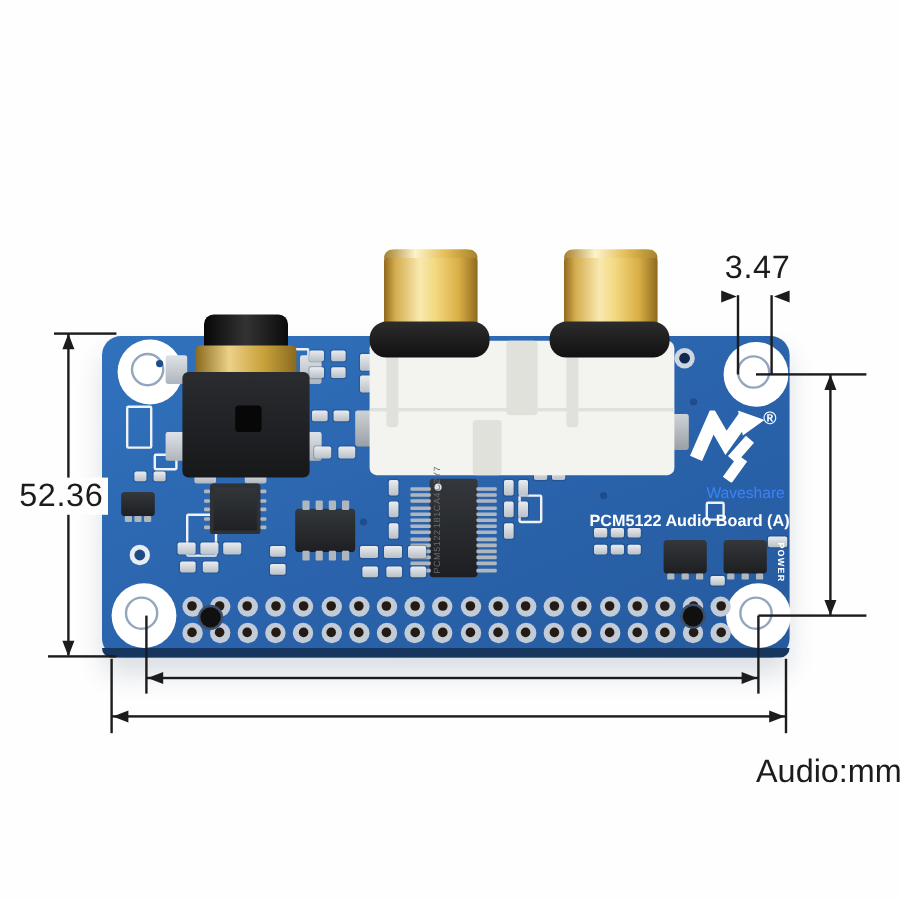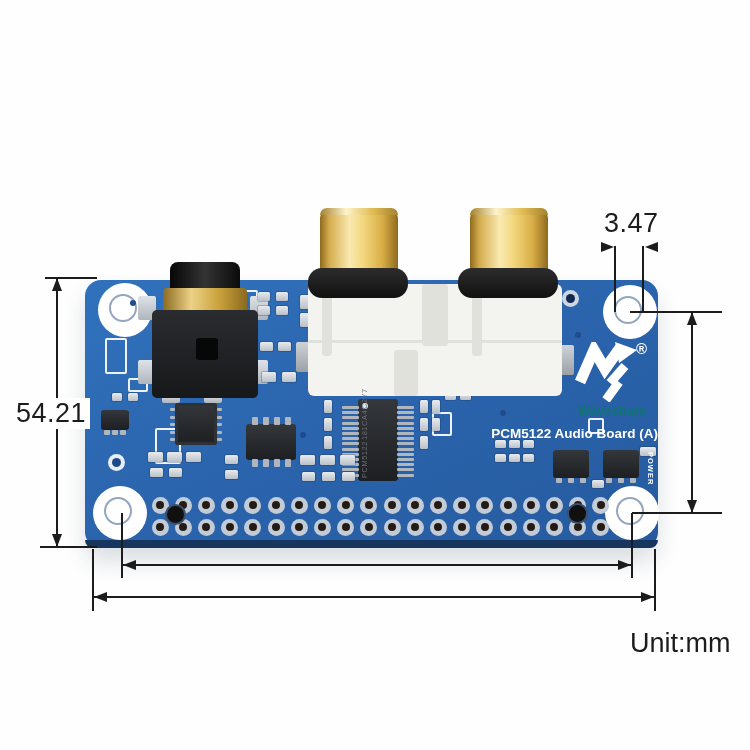--- a/index.html
+++ b/index.html
@@ -40,21 +40,21 @@
   .pad{position:absolute;background:linear-gradient(#dfe3e8,#aeb5bc);border-radius:2px;z-index:4;}
   
   .rca-base{position:absolute;left:308px;top:284px;width:254px;height:112px;background:#f3f3f0;border-radius:6px;z-index:5;}
   .rca-slot{position:absolute;background:#e1e1dc;border-radius:3px;}
   .rca-cyl{position:absolute;top:208px;width:78px;height:78px;border-radius:10px 10px 0 0;z-index:5;
     background:linear-gradient(90deg,#8f6a1e 0%,#d4ac4e 12%,#f9e9b0 38%,#f3d87f 55%,#d9ae46 80%,#8f6a1e 100%);}
   .rca-cyl:after{content:"";position:absolute;left:0;top:0;width:100%;height:7px;border-radius:10px 10px 0 0;background:linear-gradient(90deg,#a5812c,#fdf3cb,#e3bd55,#a5812c);}
   .rca-ring{position:absolute;top:268px;width:100px;height:30px;border-radius:14px;background:linear-gradient(#2c2c2c,#111);z-index:6;}
   .tab{position:absolute;background:linear-gradient(#cfd3d7,#9aa0a6);border-radius:2px;z-index:4;}
   
-  .brand{position:absolute;left:578px;top:403px;width:76px;text-align:left;color:#0f766e;font-weight:bold;font-size:13px;z-index:6;}
+  .brand{position:absolute;left:578px;top:403px;width:76px;text-align:right;color:#3b82f6;font-weight:normal;font-size:13px;z-index:6;}
   .title-silk{position:absolute;left:468px;top:426px;width:190px;text-align:right;color:#fff;font-weight:bold;font-size:13.5px;z-index:6;white-space:nowrap;}
   .power{position:absolute;left:646px;top:452px;color:#fff;font-size:7.5px;font-weight:bold;writing-mode:vertical-rl;letter-spacing:1px;z-index:6;}
   .logo{position:absolute;left:575px;top:342px;z-index:6;}
   .reg{position:absolute;left:636px;top:340px;color:#fff;font-size:15px;font-weight:bold;z-index:6;}
   .chip-text{position:absolute;left:360px;top:420px;width:36px;height:58px;display:flex;gap:1px;writing-mode:vertical-rl;transform:rotate(180deg);font-size:7.5px;color:#6a6e74;z-index:5;letter-spacing:.5px;}
   
   .hline,.vline{position:absolute;background:#1c1c1c;z-index:8;}
   .hline{height:2px;} .vline{width:2px;}
   .arr{position:absolute;width:0;height:0;z-index:8;}
   .arr-up{border-left:5px solid transparent;border-right:5px solid transparent;border-bottom:13px solid #1c1c1c;}
@@ -160,35 +160,35 @@
   <div class="hline" style="left:632px;top:512px;width:90px;"></div>
   <div class="vline" style="left:691px;top:312px;height:201px;"></div>
   <div class="arr arr-up" style="left:687px;top:312px;"></div>
   <div class="arr arr-down" style="left:687px;top:500px;"></div>
 
   <div class="hline" style="left:45px;top:277px;width:52px;"></div>
   <div class="hline" style="left:40px;top:546px;width:57px;"></div>
   <div class="vline" style="left:56px;top:278px;height:268px;"></div>
   <div class="arr arr-up" style="left:52px;top:278px;"></div>
   <div class="arr arr-down" style="left:52px;top:534px;"></div>
-  <div class="dim-label" style="left:12px;top:398px;">54.21</div>
+  <div class="dim-label" style="left:12px;top:398px;">52.36</div>
 
   <div class="vline" style="left:121px;top:513px;height:65px;"></div>
   <div class="vline" style="left:631px;top:513px;height:65px;"></div>
   <div class="hline" style="left:122px;top:564px;width:510px;"></div>
   <div class="arr arr-left" style="left:123px;top:560px;"></div>
   <div class="arr arr-right" style="left:618px;top:560px;"></div>
 
   <div class="vline" style="left:92px;top:549px;height:62px;"></div>
   <div class="vline" style="left:654px;top:549px;height:62px;"></div>
   <div class="hline" style="left:93px;top:596px;width:562px;"></div>
   <div class="arr arr-left" style="left:94px;top:592px;"></div>
   <div class="arr arr-right" style="left:641px;top:592px;"></div>
 
-  <div class="unit">Unit:mm</div>
+  <div class="unit">Audio:mm</div>
 <div class="hdr-hole" style="left: 151.5px; top: 496.5px;">
       <i></i>
     </div>
     <div class="hdr-hole" style="left: 174.7px; top: 496.5px;">
       <i></i>
     </div>
     <div class="hdr-hole" style="left: 197.9px; top: 496.5px;">
       <i></i>
     </div>
     <div class="hdr-hole" style="left: 221.1px; top: 496.5px;">

